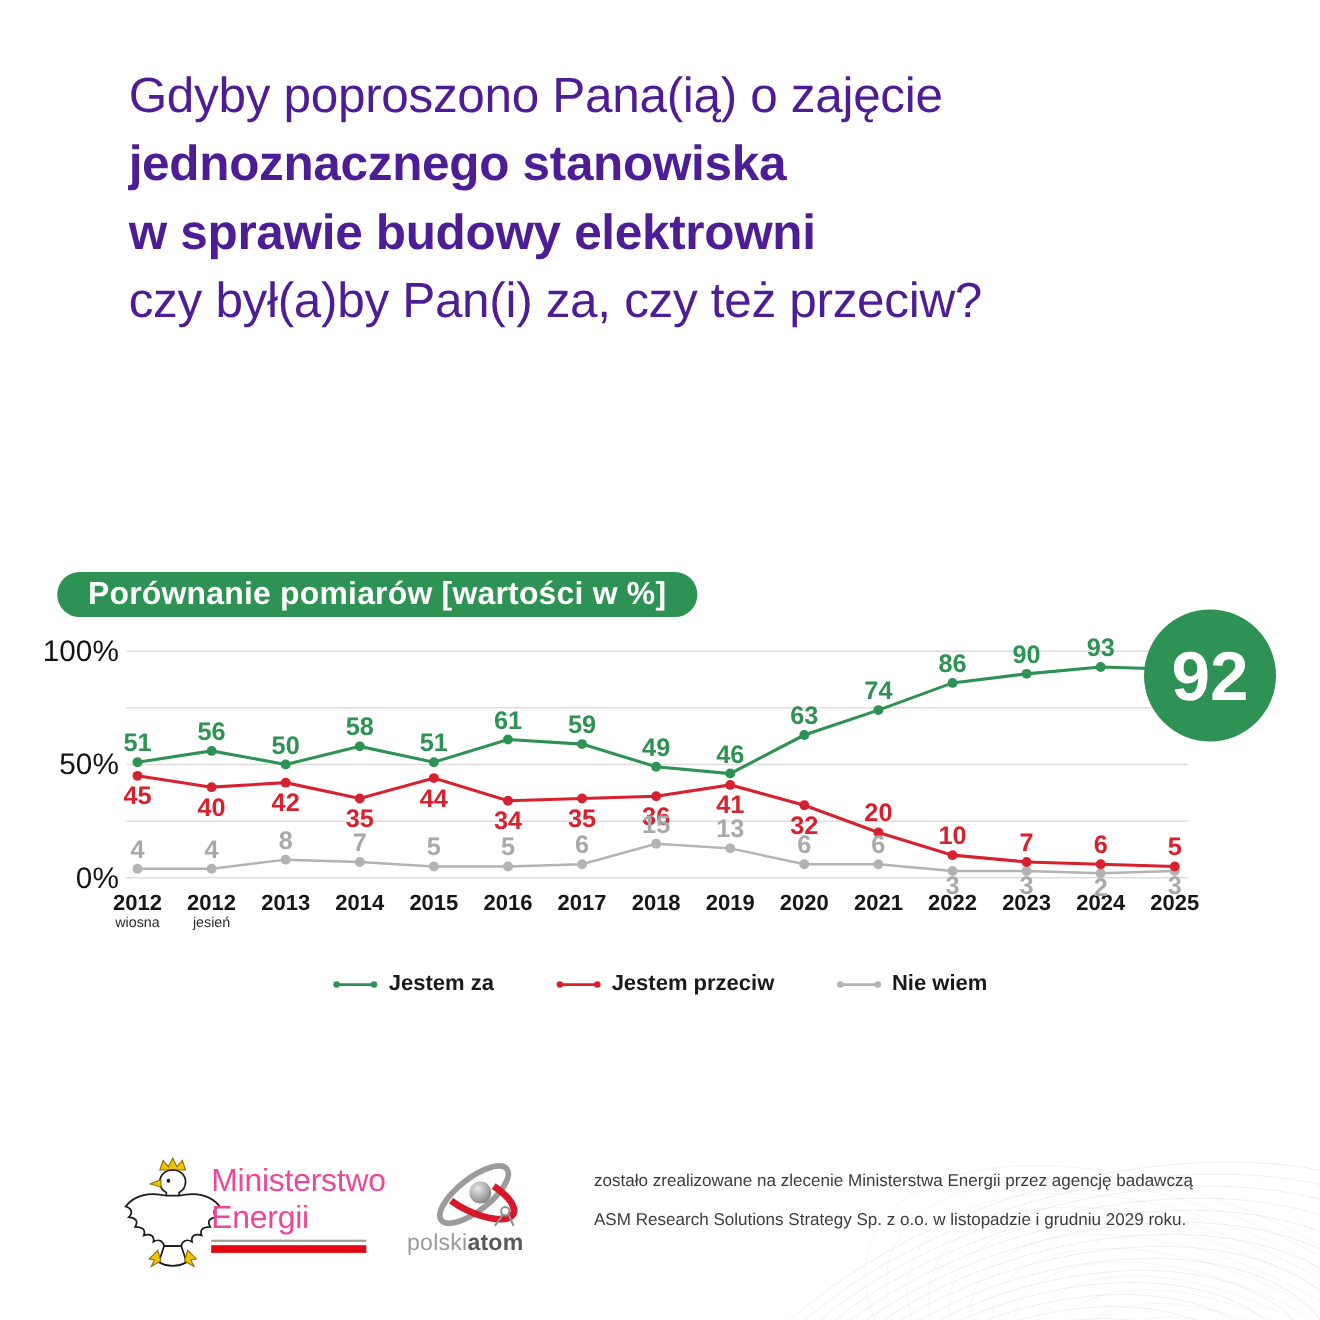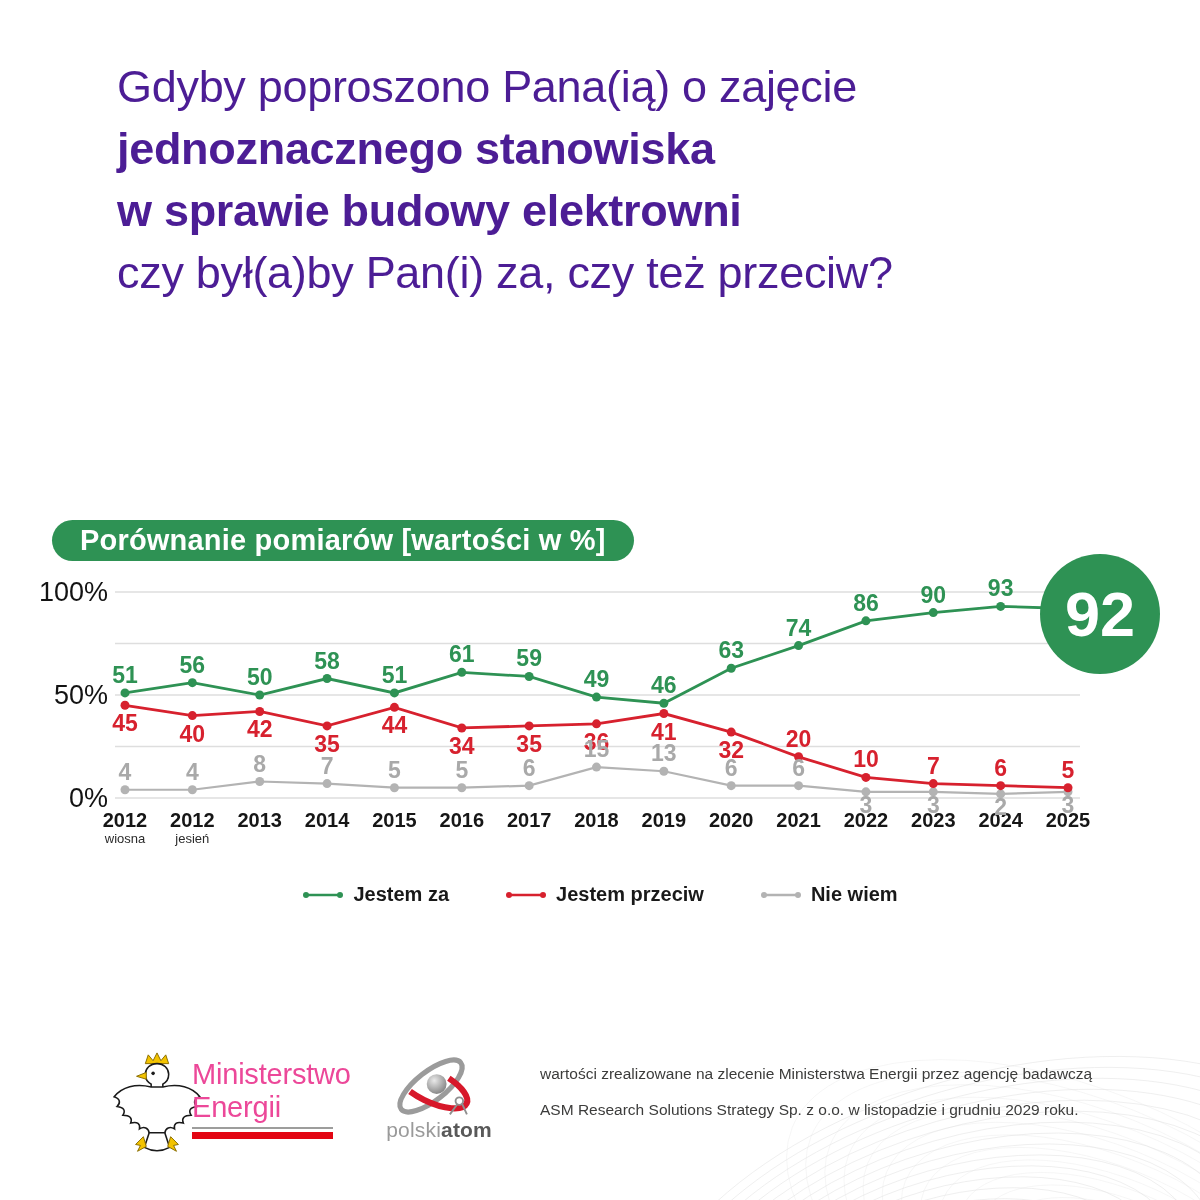--- a/index.html
+++ b/index.html
@@ -28,21 +28,21 @@
 
   
   #wm{left:690px;top:975px;width:510px;height:225px;}
 
   
   #eagle{left:108px;top:1050px;width:98px;height:112px;}
   #ministry{left:192px;top:1058px;font-size:29px;line-height:33px;color:#ec4899;letter-spacing:-0.2px;}
   #min-sep-gray{left:192px;top:1127px;width:141px;height:2px;background:#9d9d9c;}
   #min-sep-red{left:192px;top:1132px;width:141px;height:7px;background:#e30613;}
   #atom-logo{left:383px;top:1052px;width:96px;height:68px;}
-  #atom-text{left:370px;top:1118px;width:122px;text-align:right;font-size:21px;color:#9a9a9a;letter-spacing:0.2px;}
+  #atom-text{left:370px;top:1118px;width:122px;text-align:left;font-size:21px;color:#9a9a9a;letter-spacing:0.2px;}
   #atom-text .b{font-weight:700;color:#595959;}
   #source{left:540px;top:1056px;font-size:15.5px;line-height:36px;color:#3c3c3b;}
 </style>
 </head>
 <body>
 
 <div id="title" class="abs">
     <div><span>Gdyby poproszono Pana(ią) o zajęcie</span></div>
     <div><span class="b">jednoznacznego stanowiska</span></div>
     <div><span class="b">w sprawie budowy elektrowni</span></div>
@@ -281,15 +281,15 @@
     <ellipse cx="50" cy="36" rx="40" ry="15.5" fill="none" stroke="#9b9b9b" stroke-width="5.5" transform="rotate(-38 50 36)"></ellipse>
     <ellipse cx="50" cy="36" rx="42" ry="16.5" fill="none" stroke="#d7182a" stroke-width="6.5" pathLength="100" stroke-dasharray="52 48" stroke-dashoffset="18" transform="rotate(26 50 36)"></ellipse>
   </g>
   <circle cx="56" cy="34" r="10.5" fill="url(#sph)"></circle>
   <circle cx="80" cy="52" r="4" fill="#fff" stroke="#8f8f8f" stroke-width="2"></circle>
   <path d="M78 55 L70 66 M83 55 L88 66" stroke="#8f8f8f" stroke-width="2" fill="none"></path>
 </svg>
 <div id="atom-text" class="abs"><span>polski</span><span class="b">atom</span></div>
 
 <div id="source" class="abs">
-    <div>wartości zrealizowane na zlecenie Ministerstwa Energii przez agencję badawczą</div>
+    <div>zostało zrealizowane na zlecenie Ministerstwa Energii przez agencję badawczą</div>
     <div>ASM Research Solutions Strategy Sp. z o.o. w listopadzie i grudniu 2029 roku.</div>
   </div>
 
 </body></html>

